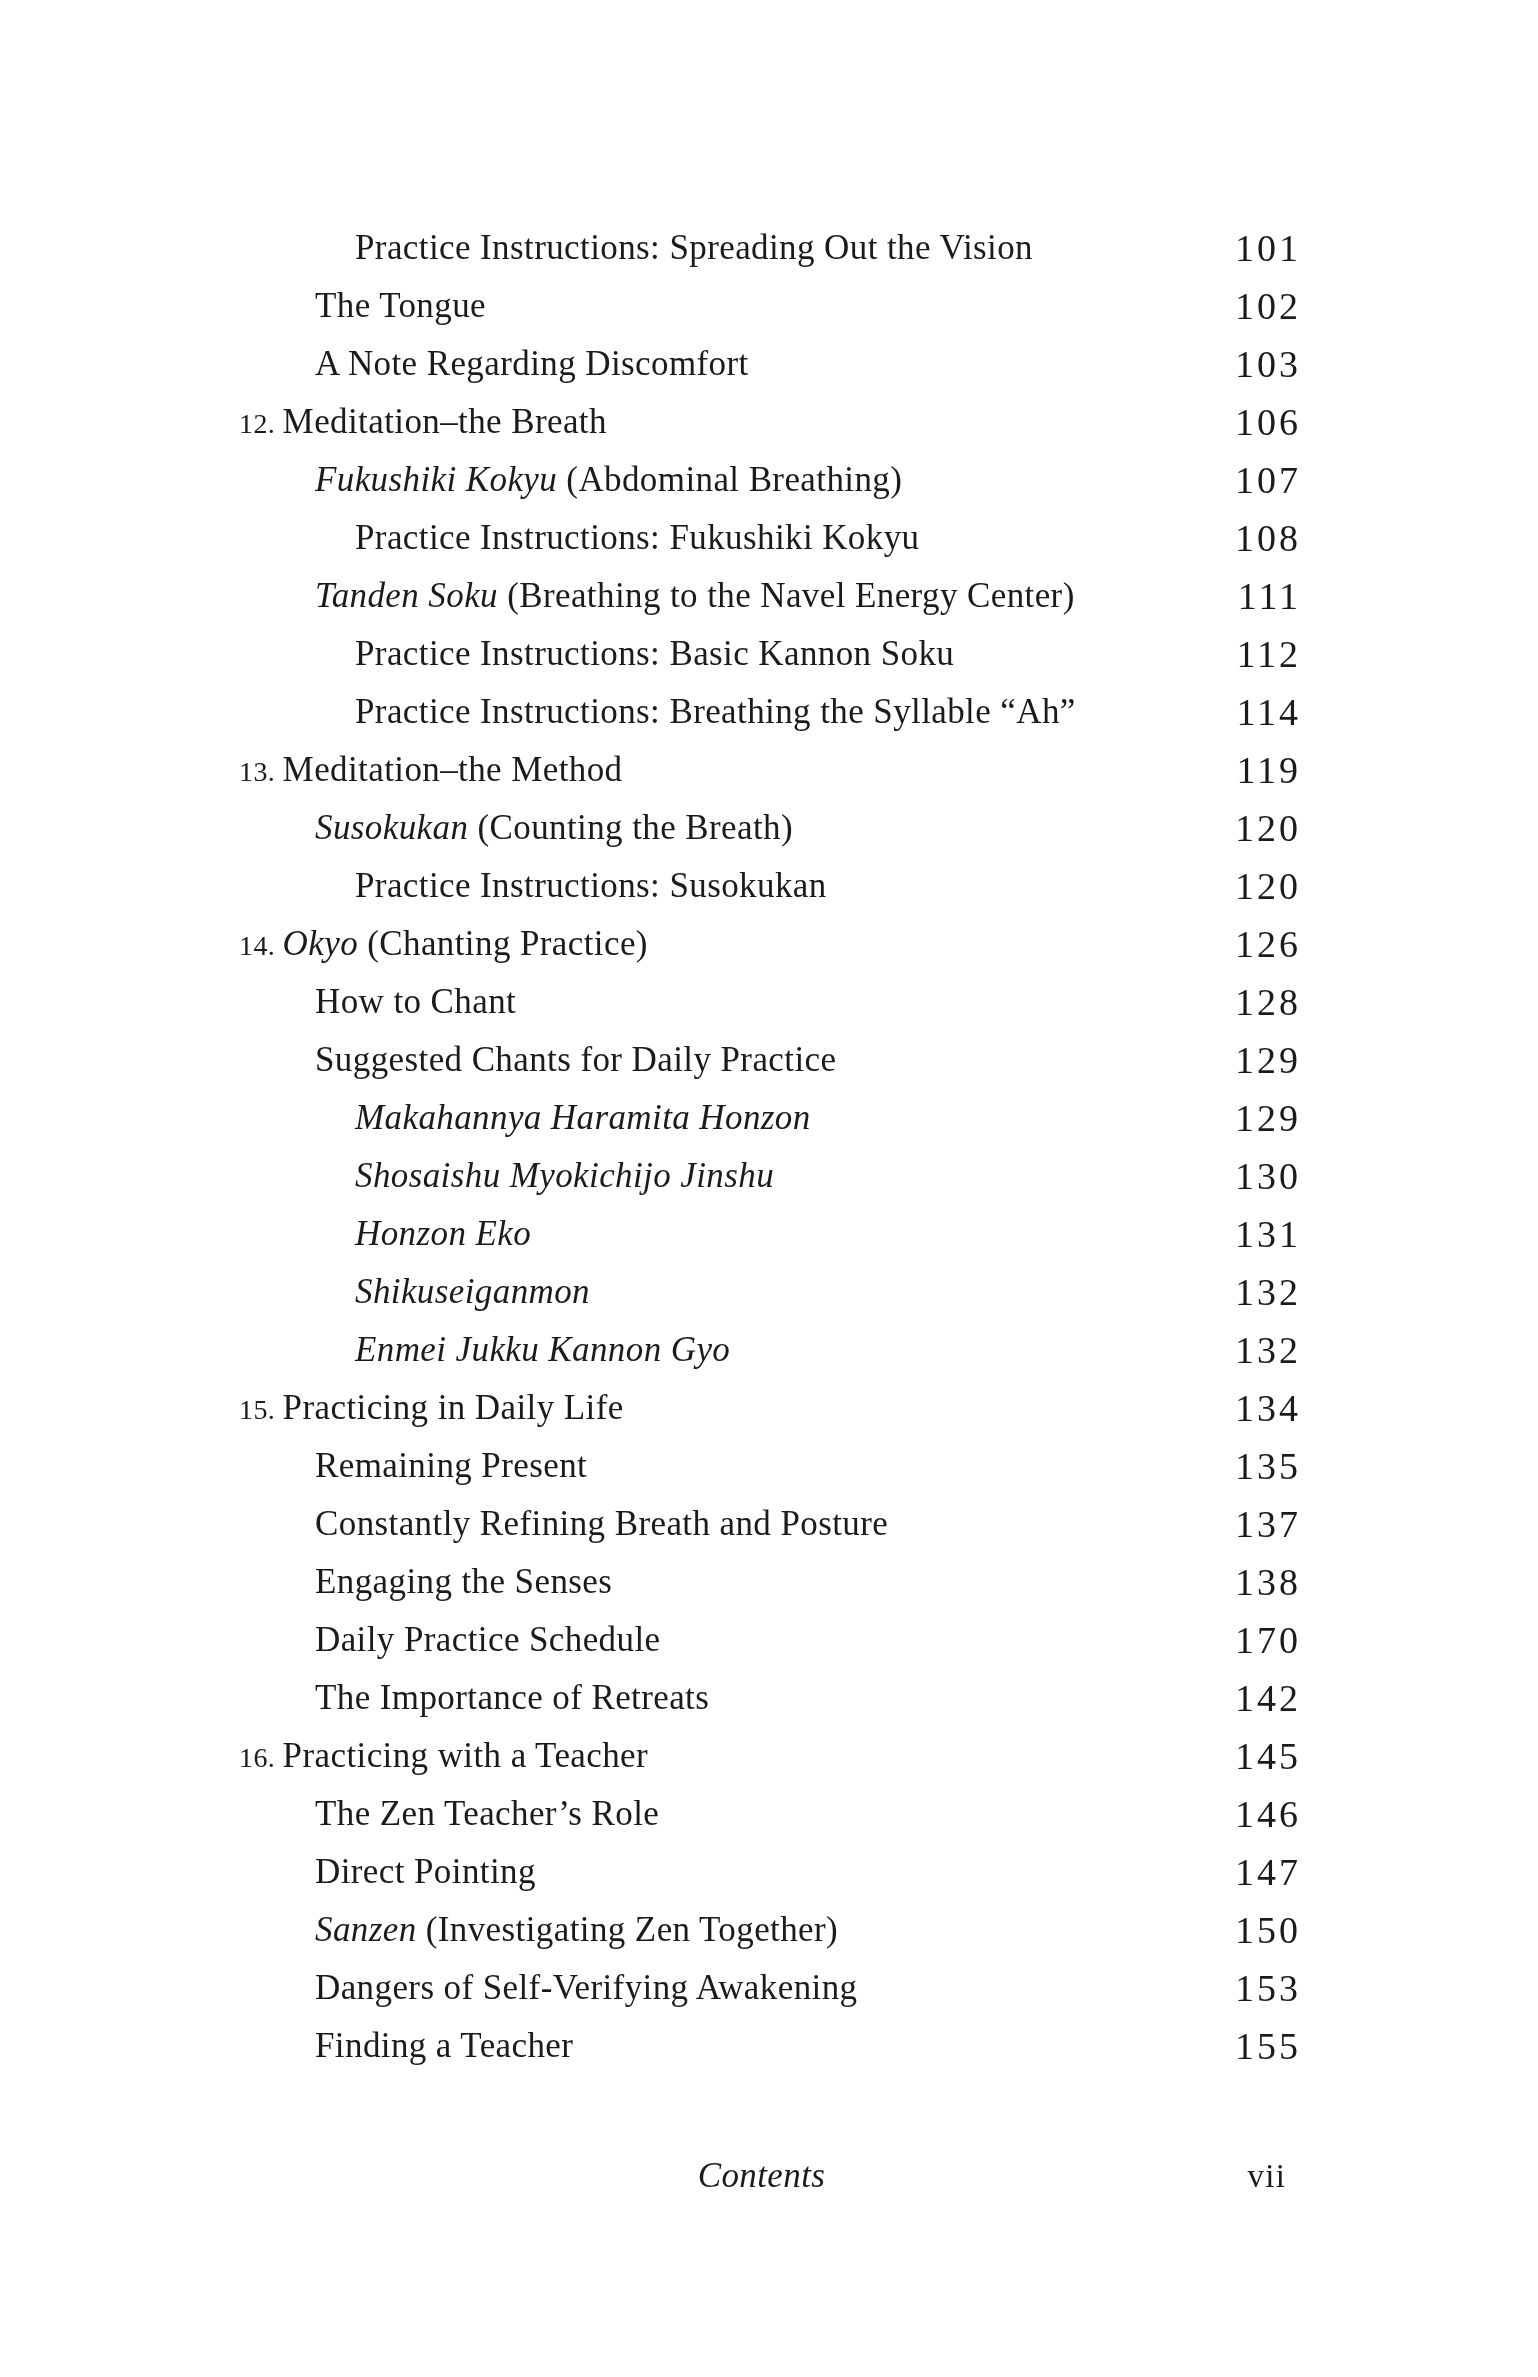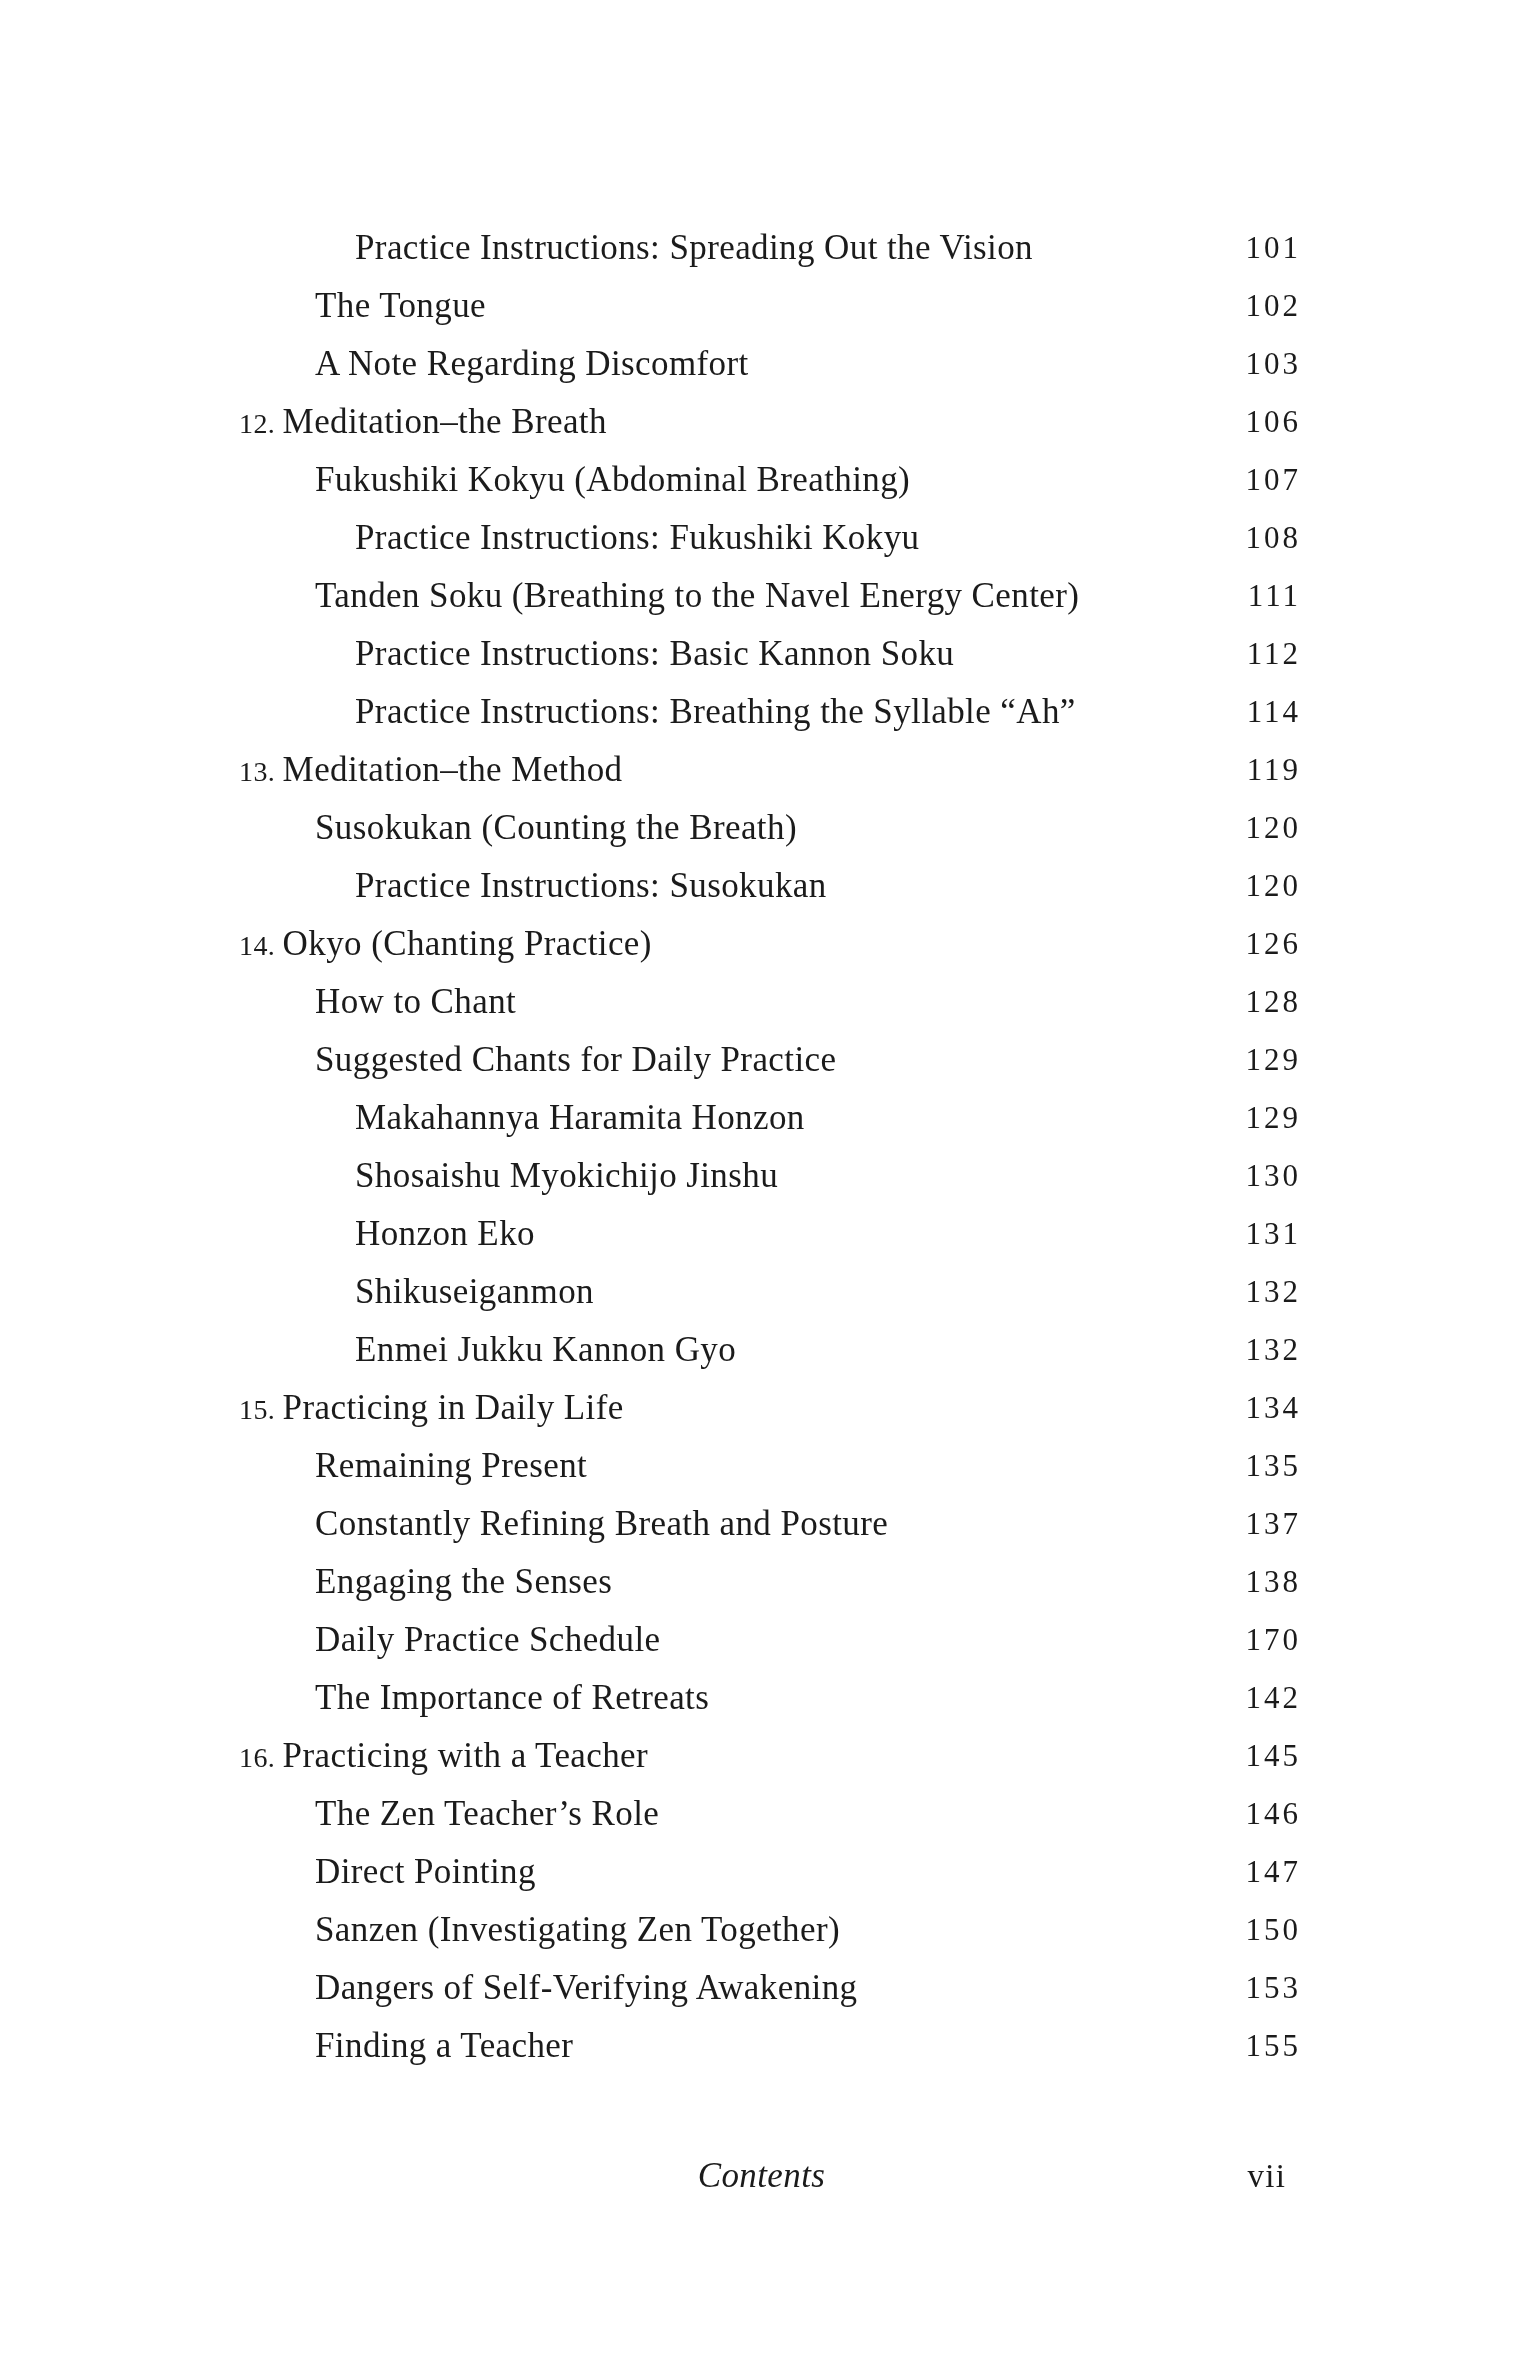--- a/index.html
+++ b/index.html
@@ -35,32 +35,32 @@
     white-space: nowrap;
   }
   .toc-row .title {
     font-size: 35px;
     letter-spacing: 0.4px;
   }
   .toc-row.lv1 .title-wrap { padding-left: 17px; }
   .toc-row.lv2 .title-wrap { padding-left: 93px; }
   .toc-row.lv3 .title-wrap { padding-left: 133px; }
   .title-wrap { display: inline-block; }
-  .seg-italic { }
+  .seg-italic { font-style: italic; }
   .chapter-num {
     font-size: 28px;
     letter-spacing: 0.4px;
   }
   .toc-row .pagenum {
     position: absolute;
     right: 0;
     top: 0;
     height: 58px;
     line-height: 58px;
-    font-size: 31px;
+    font-size: 38px;
     letter-spacing: 3px;
   }
   
   .footer {
     position: absolute;
     left: 222px;
     top: 2147px;
     width: 1079px;
     height: 58px;
     line-height: 58px;

